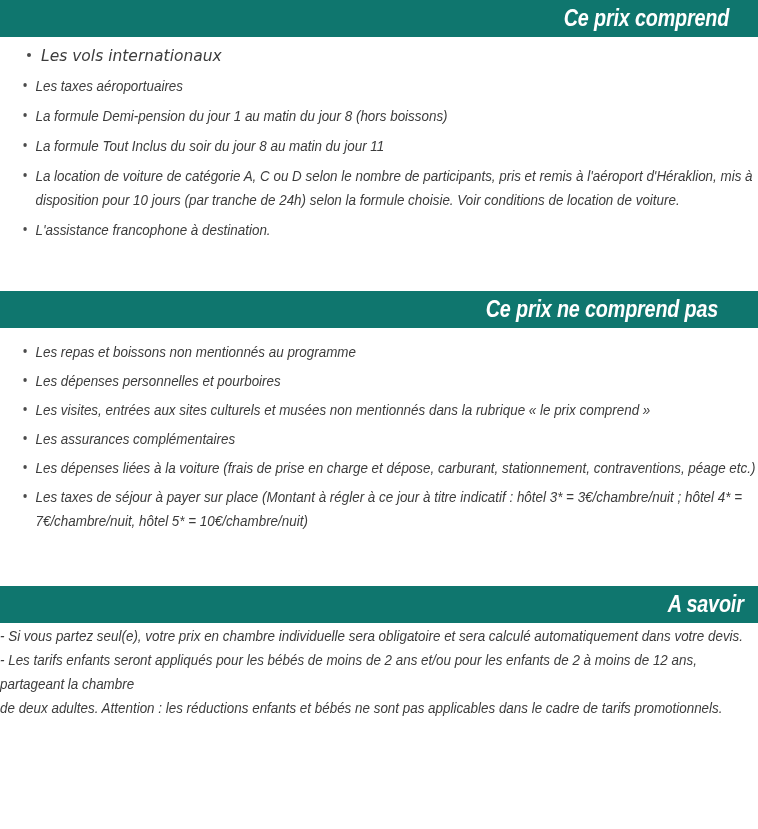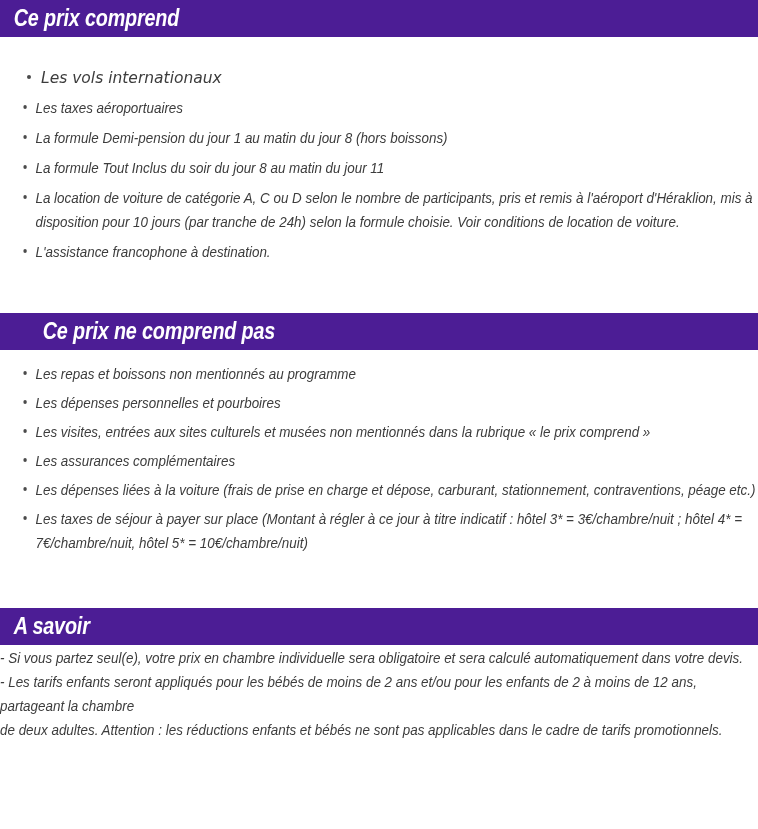--- a/index.html
+++ b/index.html
@@ -12,25 +12,26 @@
     width: 758px;
     height: 829px;
     overflow: hidden;
     font-family: "Liberation Sans", "DejaVu Sans", sans-serif;
     color: #3c3c3c;
     position: relative;
   }
 
   
   .section-bar {
-    background: #4c1d95;
+    background: #0f766e;
     width: 100%;
     box-sizing: border-box;
     display: flex;
     align-items: center;
+    justify-content: flex-end;
   }
   .section-bar .bar-title {
     color: #ffffff;
     font-style: italic;
     font-weight: bold;
     font-size: 23px;
     line-height: 1;
     letter-spacing: -0.2px;
     padding-left: 16px;
     transform: scaleX(0.86);
@@ -76,21 +77,21 @@
   li.narrow, p.narrow {
     font-family: "Liberation Sans", sans-serif;
     font-size: 15.5px;
     line-height: 24px;
     transform: scaleX(0.865);
     transform-origin: left top;
     width: 115.6%;
   }
 
   
-  #list-comprend { margin-top: 29px; }
+  #list-comprend { margin-top: 7px; }
   #list-comprend li { margin-bottom: 6px; }
   #list-comprend li.tall { margin-bottom: 4px; }
 
   #gap-after-comprend { height: 43px; }
 
   #list-non { margin-top: 12px; }
   #list-non li { margin-bottom: 5px; }
 
   #gap-after-non { height: 48px; }
 

